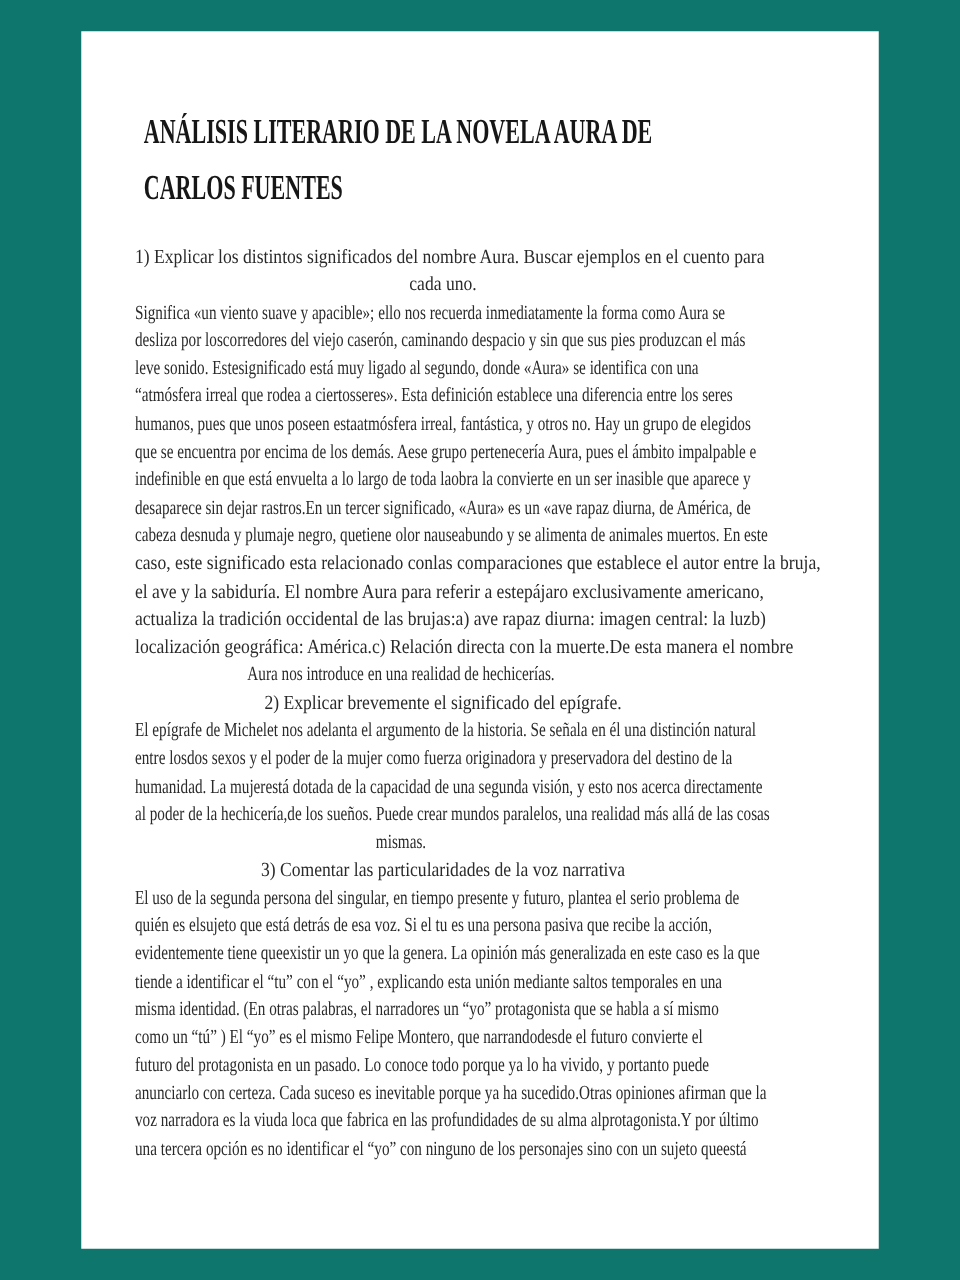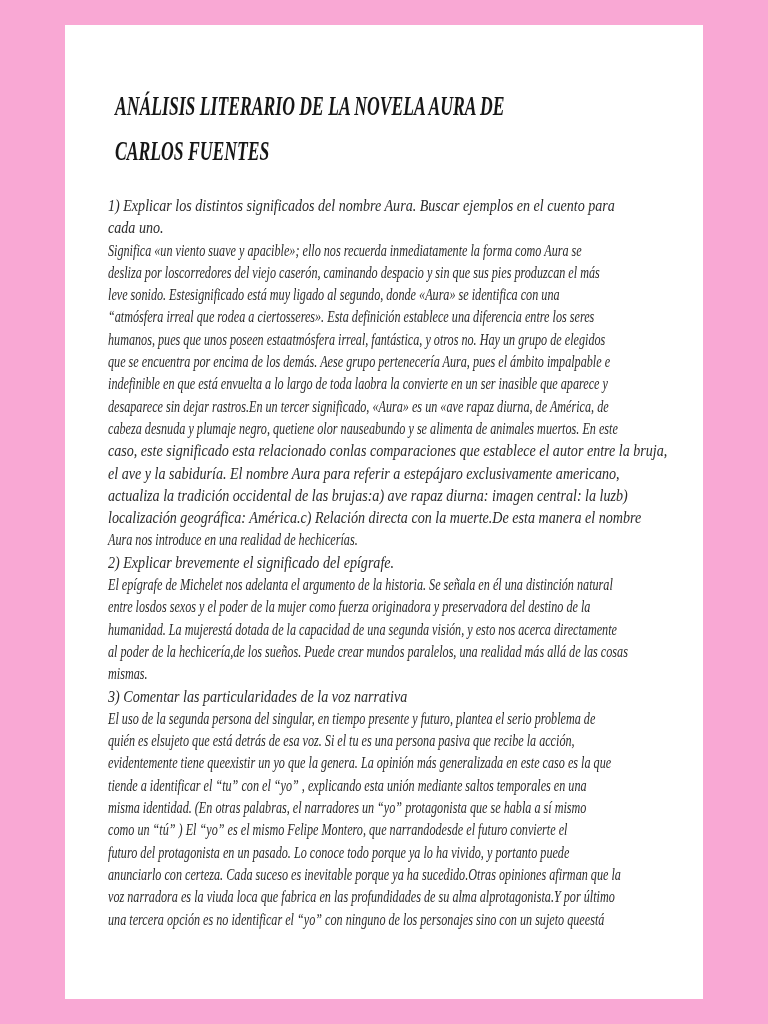--- a/index.html
+++ b/index.html
@@ -24,35 +24,36 @@
     white-space: nowrap;
     transform: scaleX(0.63);
     transform-origin: 0 0;
   }
   .title-line.t1 { top: 67px; }
   .title-line.t2 { top: 112px; }
   .doc-body {
     position: absolute;
     left: 43px; top: 170px;
     width: 560px;
+    text-align: center;
   }
   .line {
     font-size: 16px;
     line-height: 22.3px;
     height: 22.3px;
     white-space: nowrap;
     transform: scaleX(0.76);
     transform-origin: 0 0;
   }
   .line.wide { transform: scaleX(0.88); }
 </style>
 </head>
 <body style="background: rgb(46, 46, 46);">
 
-<div class="viewer" style="background: #f9a8d4; font-style: italic;">
+<div class="viewer" style="background: #0f766e;">
   <div class="page" style="background: rgb(255, 255, 255);">
     <div class="title-line t1" style="color: rgb(22, 22, 22);">ANÁLISIS LITERARIO DE LA NOVELA AURA DE</div>
     <div class="title-line t2" style="color: rgb(22, 22, 22);">CARLOS FUENTES</div>
     <div class="doc-body" style="color: rgb(42, 42, 42);">
         <div class="line wide">1) Explicar los distintos significados del nombre Aura. Buscar ejemplos en el cuento para</div>
         <div class="line wide">cada uno.</div>
         <div class="line">Significa «un viento suave y apacible»; ello nos recuerda inmediatamente la forma como Aura se</div>
         <div class="line">desliza por loscorredores del viejo caserón, caminando despacio y sin que sus pies produzcan el más</div>
         <div class="line">leve sonido. Estesignificado está muy ligado al segundo, donde «Aura» se identifica con una</div>
         <div class="line">“atmósfera irreal que rodea a ciertosseres». Esta definición establece una diferencia entre los seres</div>

